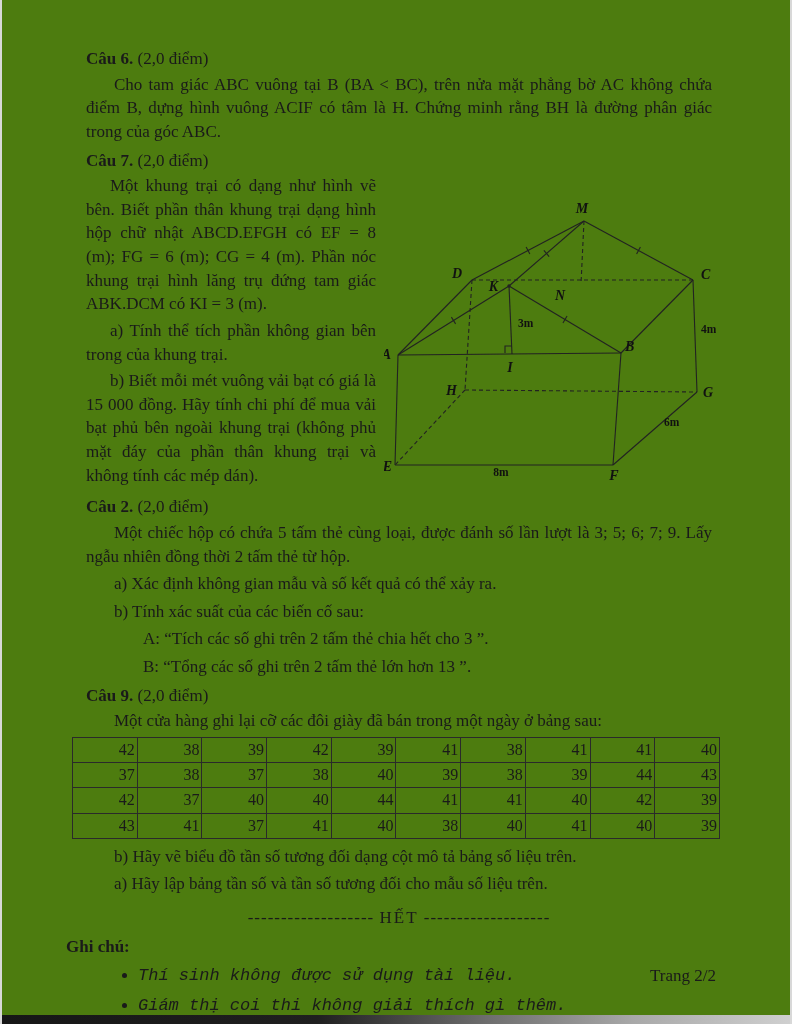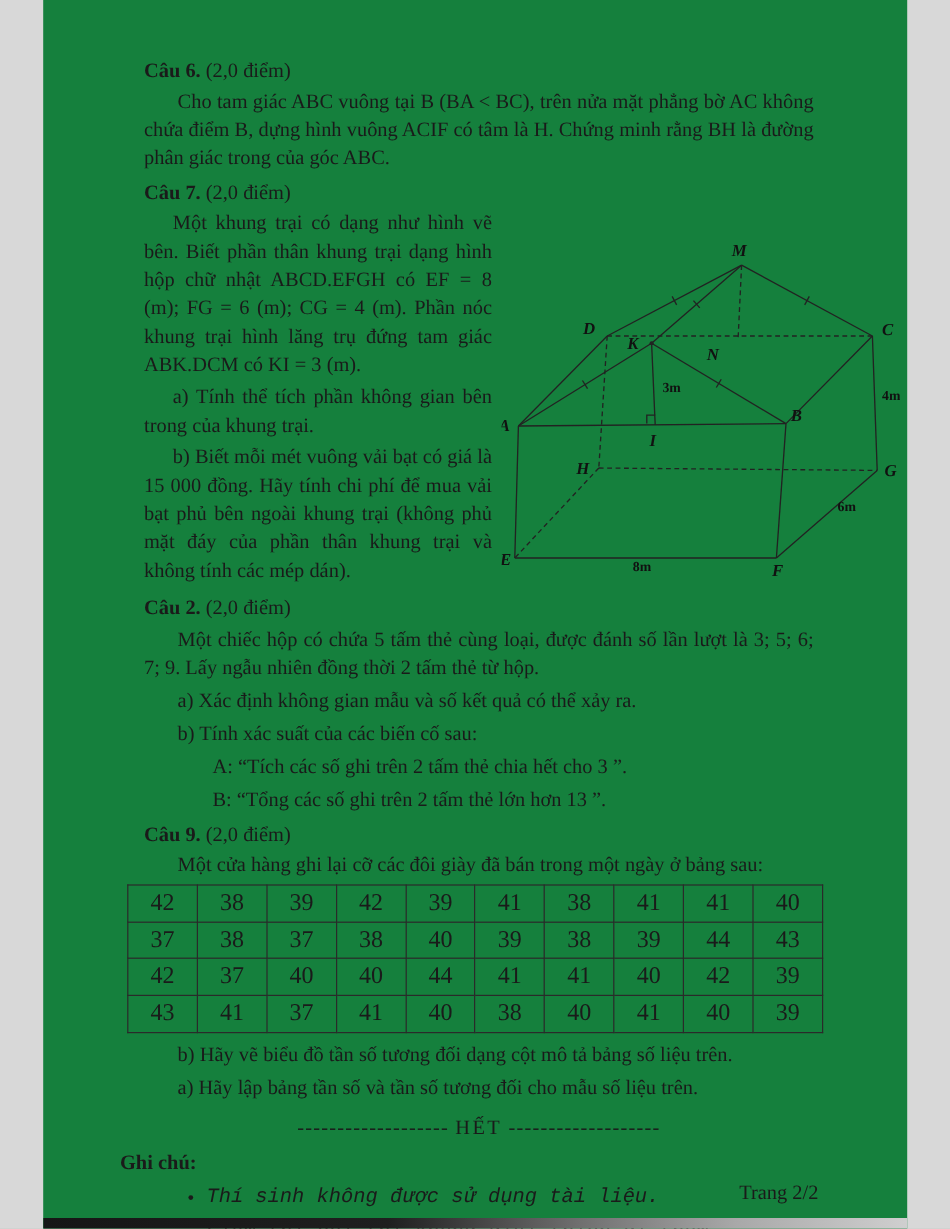--- a/index.html
+++ b/index.html
@@ -1,19 +1,19 @@
 <!DOCTYPE html>
 <html><head>
 <meta charset="utf-8">
 <style>
   *{margin:0;padding:0;box-sizing:border-box;}
   html,body{background:#d8d8d8;}
   .page{
-    width:720px;height:1024px;margin:0 auto;position:relative;overflow:hidden;
-    background:#15803d;color:#1a1a1a;
+    width:788px;height:1024px;margin:0 auto;position:relative;overflow:hidden;
+    background:#4d7c0f;color:#1a1a1a;
     font-family:"Liberation Serif",serif;font-size:17px;line-height:1.39;
     padding:42px 78px 0 84px;
   }
   .sec{margin-bottom:2px;}
   .q-heading{font-weight:700;margin:5px 0 2px;}
   .q-heading .q-pts{font-weight:400;}
   .para{text-align:justify;text-indent:28px;margin-bottom:1px;}
   .spaced{margin-bottom:4px;}
   .para-deep{text-align:justify;text-indent:57px;margin-bottom:4px;}
   
@@ -22,29 +22,29 @@
   .cau7-text .para{text-indent:24px;margin-bottom:3px;}
   .cau7-figure{flex:1;padding-top:6px;}
   svg.fig{display:block;width:332px;height:292px;}
   .fig line,.fig path{stroke:#222;stroke-width:1.1;fill:none;}
   .fig .dashed{stroke-dasharray:4 3;}
   .fig text{fill:#111;}
   .fig .vlabel{font-family:"Liberation Serif",serif;font-style:italic;font-weight:600;font-size:14px;}
   .fig .mlabel{font-family:"Liberation Serif",serif;font-weight:700;font-size:11.5px;}
   
   .shoe-table{border-collapse:collapse;width:calc(100% + 22px);margin:4px 0 6px -14px;}
-  .shoe-table td{border:1px solid #2a2a2a;text-align:center;font-size:20px;height:21px;padding:1px 2px;}
+  .shoe-table td{border:1px solid #2a2a2a;text-align:right;font-size:16px;height:21px;padding:1px 2px;}
   
   .het-line{text-align:center;margin:10px 0 5px;letter-spacing:1px;}
   .het-line .het-label{font-weight:400;letter-spacing:2px;}
   
   .notes-title{font-weight:700;margin-left:-20px;margin-top:3px;}
   .notes-list{list-style:disc;padding-left:52px;font-style:italic;margin-top:6px;font-family:Liberation Mono, monospace;}
   .notes-list li{margin-bottom:6px;}
-  .page-footer{position:absolute;right:74px;bottom:18px;}
+  .page-footer{position:absolute;right:74px;bottom:36px;}
   .scan-edge{position:absolute;left:0;right:0;bottom:0;height:9px;
     background:linear-gradient(90deg,#161616 0%,#1f1f1f 40%,#6f6f6f 62%,#a8a8a8 80%,#cfcfcf 100%);}
 </style>
 </head>
 <body>
 
 <div class="page">
 
   <section class="sec">
     <p class="q-heading"><span>Câu 6.</span>

